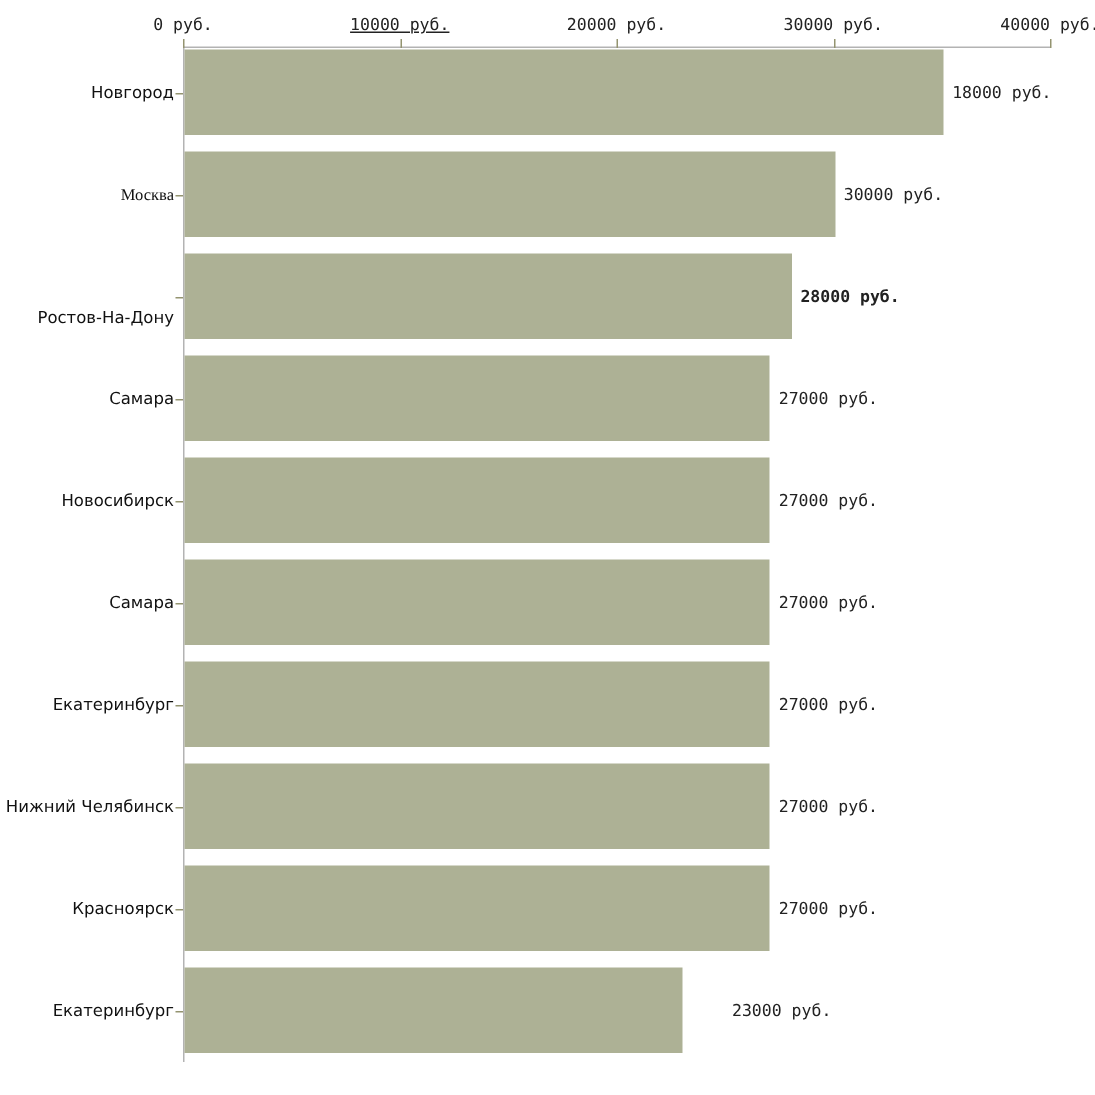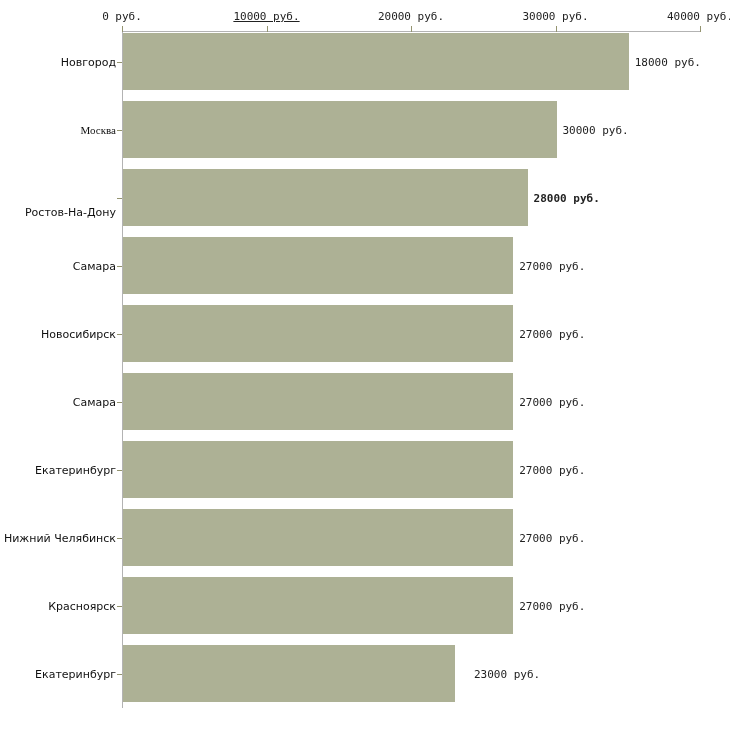--- a/index.html
+++ b/index.html
@@ -156,17 +156,17 @@
         <div class="bar-value-label" style="left: 519.15px; top: 333.5px;">27000 руб.</div>
         <div class="bar" title="Самара — 27000 руб." style="top: 373px; height: 57px; width: 390.15px; background: rgb(173, 177, 149);"></div>
         <div class="bar-value-label" style="left: 519.15px; top: 401.5px;">27000 руб.</div>
         <div class="bar" title="Новосибирск — 27000 руб." style="top: 441px; height: 57px; width: 390.15px; background: rgb(173, 177, 149);"></div>
         <div class="bar-value-label" style="left: 519.15px; top: 469.5px;">27000 руб.</div>
         <div class="bar" title="Нижний Новгород — 27000 руб." style="top: 509px; height: 57px; width: 390.15px; background: rgb(173, 177, 149);"></div>
         <div class="bar-value-label" style="left: 519.15px; top: 537.5px;">27000 руб.</div>
         <div class="bar" title="Челябинск — 27000 руб." style="top: 577px; height: 57px; width: 390.15px; background: rgb(173, 177, 149);"></div>
         <div class="bar-value-label" style="left: 519.15px; top: 605.5px;">27000 руб.</div>
         <div class="bar" title="Екатеринбург — 23000 руб." style="top: 645px; height: 57px; width: 332.35px; background: rgb(173, 177, 149);"></div>
-        <div class="bar-value-label" style="left: 474px; top: 673.5px;">23000 руб.</div>
+        <div class="bar-value-label" style="left: 488px; top: 673.5px;">23000 руб.</div>
       </div>
 
   </div>
 </div>
 
 </body></html>

